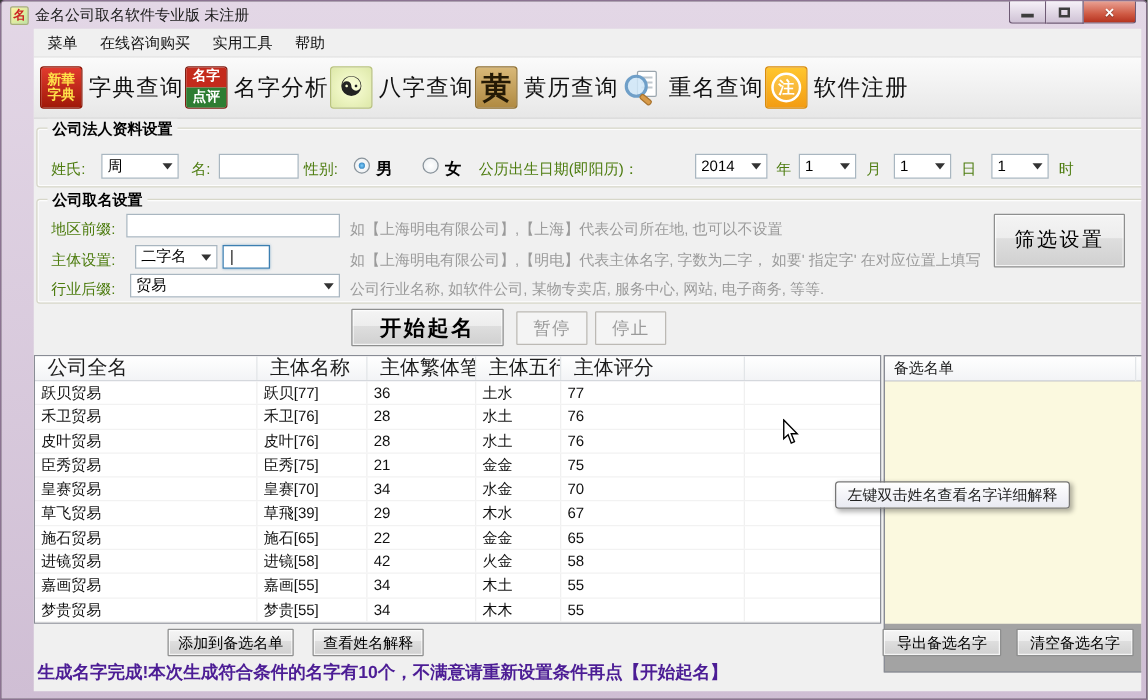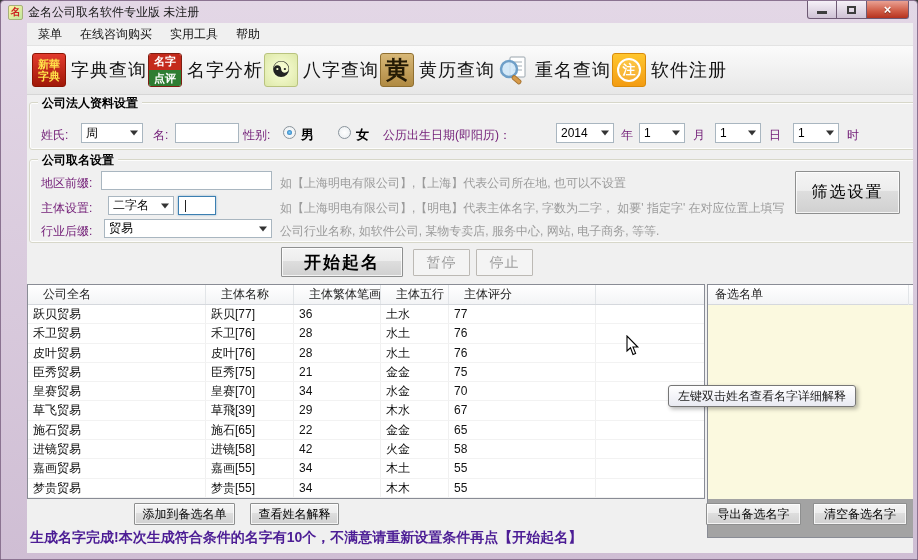--- a/index.html
+++ b/index.html
@@ -48,21 +48,21 @@
   .icon-zhu { background:linear-gradient(#ffc62e,#f39c12); border:1px solid #d98b0a; }
   .icon-zhu .ring { width:24px; height:24px; border-radius:50%; border:2px solid #fff; color:#fff; font-size:13px; font-weight:bold;
     display:flex; align-items:center; justify-content:center; background:rgba(255,255,255,.12); }
 
   
   .group { position:absolute; border:1px solid #d7d7c9; border-radius:3px; box-shadow:inset 0 0 0 1px #fdfdfd; }
   .group-title { position:absolute; top:-8px; left:8px; background:#f0f0f0; padding:0 4px; font-size:12px; font-weight:bold; color:#000; }
   #group-legal { left:2px; top:79px; width:900px; height:48px; }
   #group-naming { left:2px; top:136px; width:900px; height:84px; }
 
-  .lbl { position:absolute; font-size:12px; color:#701a75; }
+  .lbl { position:absolute; font-size:12px; color:#4d7c0f; }
   .hint { position:absolute; font-size:12px; color:#9b9b9b; white-space:nowrap; }
 
   .tbox { position:absolute; background:#fff; border:1px solid #a9b6c0; font-size:12px; padding:0 4px; font-family:"Liberation Sans",sans-serif; }
   .combo { position:absolute; background:#fff; border:1px solid #a9b6c0; font-size:12px; display:flex; align-items:center; padding-left:4px; }
   .combo .arrow { position:absolute; right:4px; top:50%; transform:translateY(-50%); width:0; height:0;
     border-left:4px solid transparent; border-right:4px solid transparent; border-top:5px solid #333; }
   .focus-box { border:1px solid #3c7fb1 !important; box-shadow:0 0 2px rgba(60,127,177,.6); }
   .caret { display:inline-block; width:1px; height:12px; background:#222; margin-left:2px; }
 
   .radio { position:absolute; width:13px; height:13px; border-radius:50%; border:1px solid #8a949c; background:radial-gradient(#fff,#e8ecef); }
@@ -74,21 +74,21 @@
     border:1px solid #8e8f8f; border-radius:1px; color:#000; font-size:12px;
     background:linear-gradient(#f4f4f4 0%, #ededed 45%, #dedede 46%, #d0d0d0 100%);
     box-shadow:inset 0 0 0 1px rgba(255,255,255,.75); cursor:default; }
   .btn.big { font-size:17px; font-weight:bold; letter-spacing:2px; }
   .btn.mid { font-size:16px; letter-spacing:2px; }
   .btn.disabled { border-color:#bcb9b4; background:#f4f4f4; color:#9a9a9a; box-shadow:none; font-size:14px; letter-spacing:1px; }
 
   
   .table-wrap { position:absolute; left:0; top:261px; width:678px; height:215px; background:#fff; border:1px solid #898c95; overflow:hidden; }
   .thead { display:flex; height:20px; background:linear-gradient(#ffffff,#f3f4f6); border-bottom:1px solid #d5d8dd; }
-  .thcell { font-size:12px; color:#1c1c1c; line-height:19px; padding-left:15px; border-right:1px solid #e2e5e8; overflow:hidden; white-space:nowrap; }
+  .thcell { font-size:16px; color:#1c1c1c; line-height:19px; padding-left:10px; border-right:1px solid #e2e5e8; overflow:hidden; white-space:nowrap; }
   .trow { display:flex; height:19.3px; border-bottom:1px solid #f2f2f2; }
   .tcell { font-size:12px; color:#111; line-height:19px; padding-left:5px; border-right:1px solid #f0f0f0; overflow:hidden; white-space:nowrap; }
   .c0 { width:178px; } .c1 { width:88px; } .c2 { width:87px; } .c3 { width:68px; } .c4 { width:147px; } .c5 { flex:1; border-right:none; }
 
   
   .cand-panel { position:absolute; left:680px; top:261px; width:230px; height:254px; border:1px solid #898c95; background:#a3a3a3; overflow:hidden; }
   .cand-head { height:20px; background:linear-gradient(#ffffff,#f3f4f6); border-bottom:1px solid #d5d8dd; position:relative; }
   .cand-title { font-size:12px; color:#1c1c1c; line-height:19px; padding-left:7px; }
   .cand-sep { position:absolute; left:200px; top:0; width:1px; height:20px; background:#e2e5e8; }
   .cand-body { width:100%; height:194px; background:#fbf9df; }

